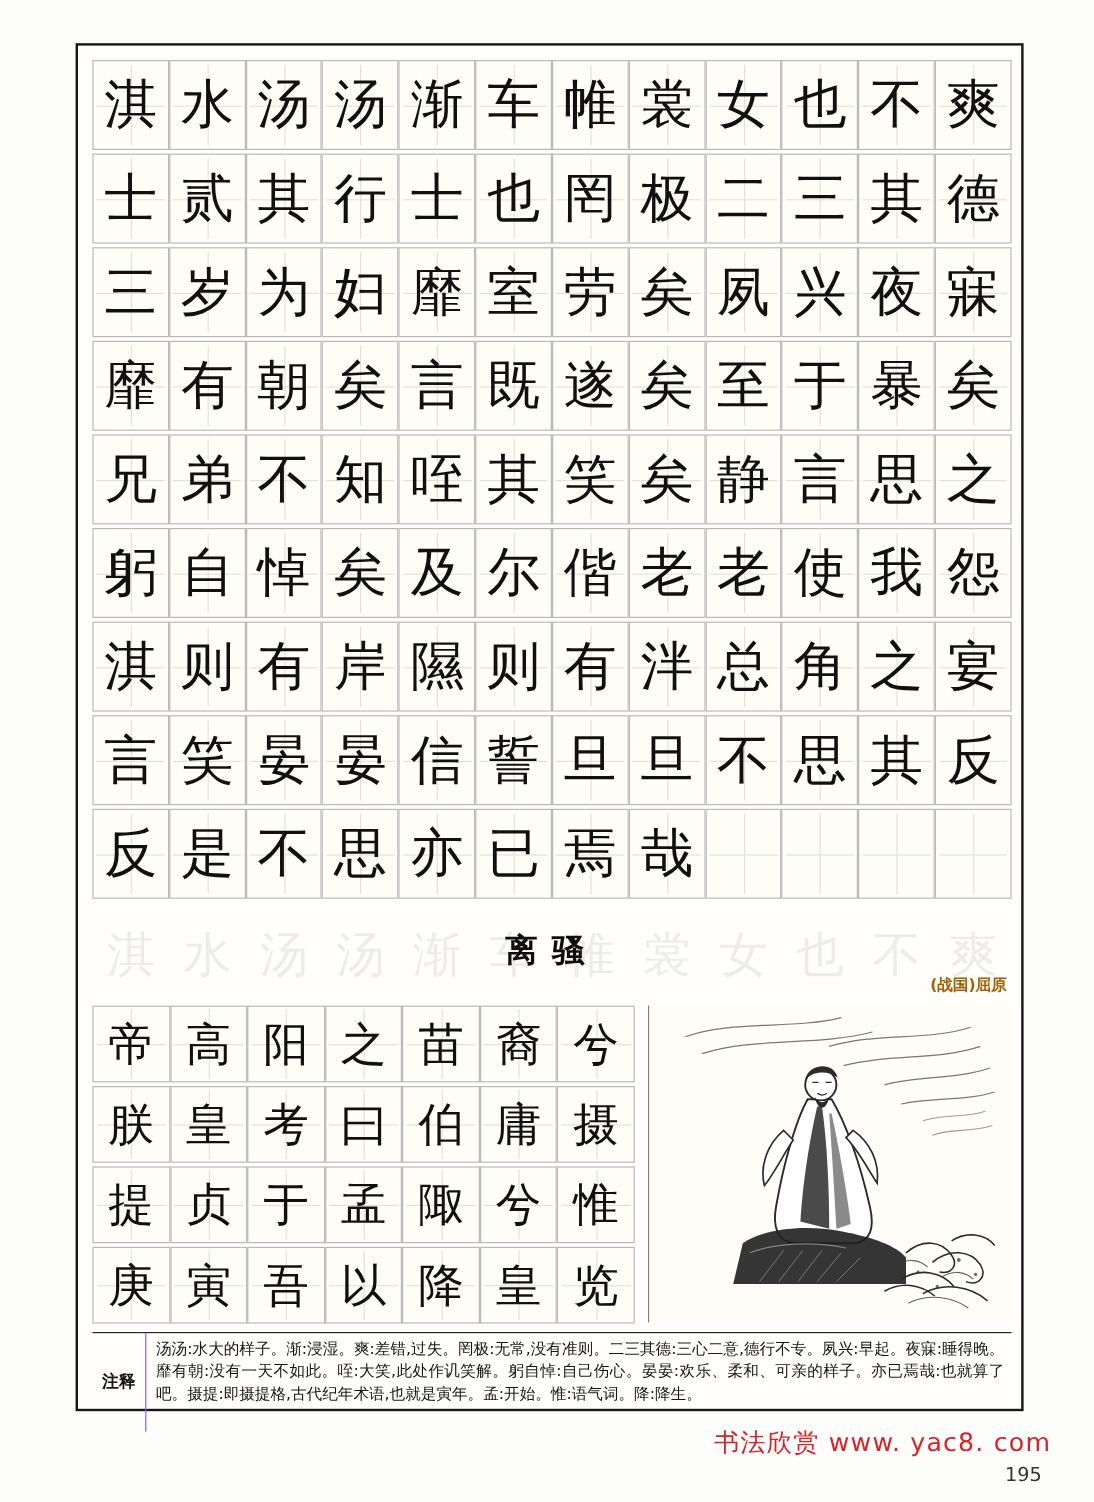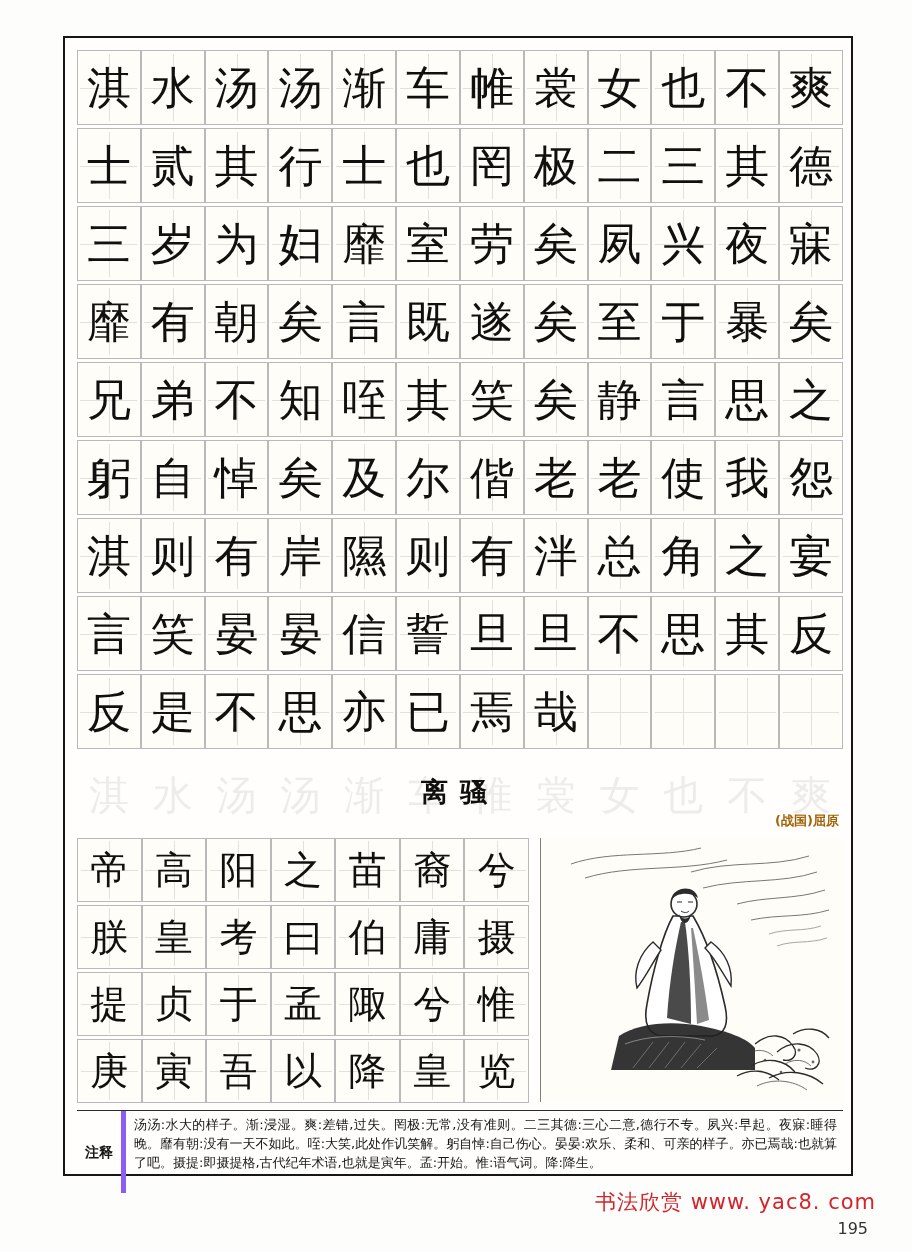--- a/index.html
+++ b/index.html
@@ -150,21 +150,21 @@
     width: 44px;
     flex: 0 0 44px;
     display: flex;
     flex-direction: column;
     align-items: center;
     justify-content: center;
     font-family: "DejaVu Serif", serif;
     font-size: 14px;
     font-weight: bold;
     color: #161616;
-    border-right: 5px solid #8b5cf6;
+    border-right: 1px solid #8b5cf6;
     line-height: 1.5;
   }
   .notes-body {
     flex: 1;
     padding: 5px 6px 0 8px;
     font-size: 13px;
     line-height: 1.45;
     color: #161616;
     font-family: "DejaVu Sans", sans-serif;
     text-align: justify;

